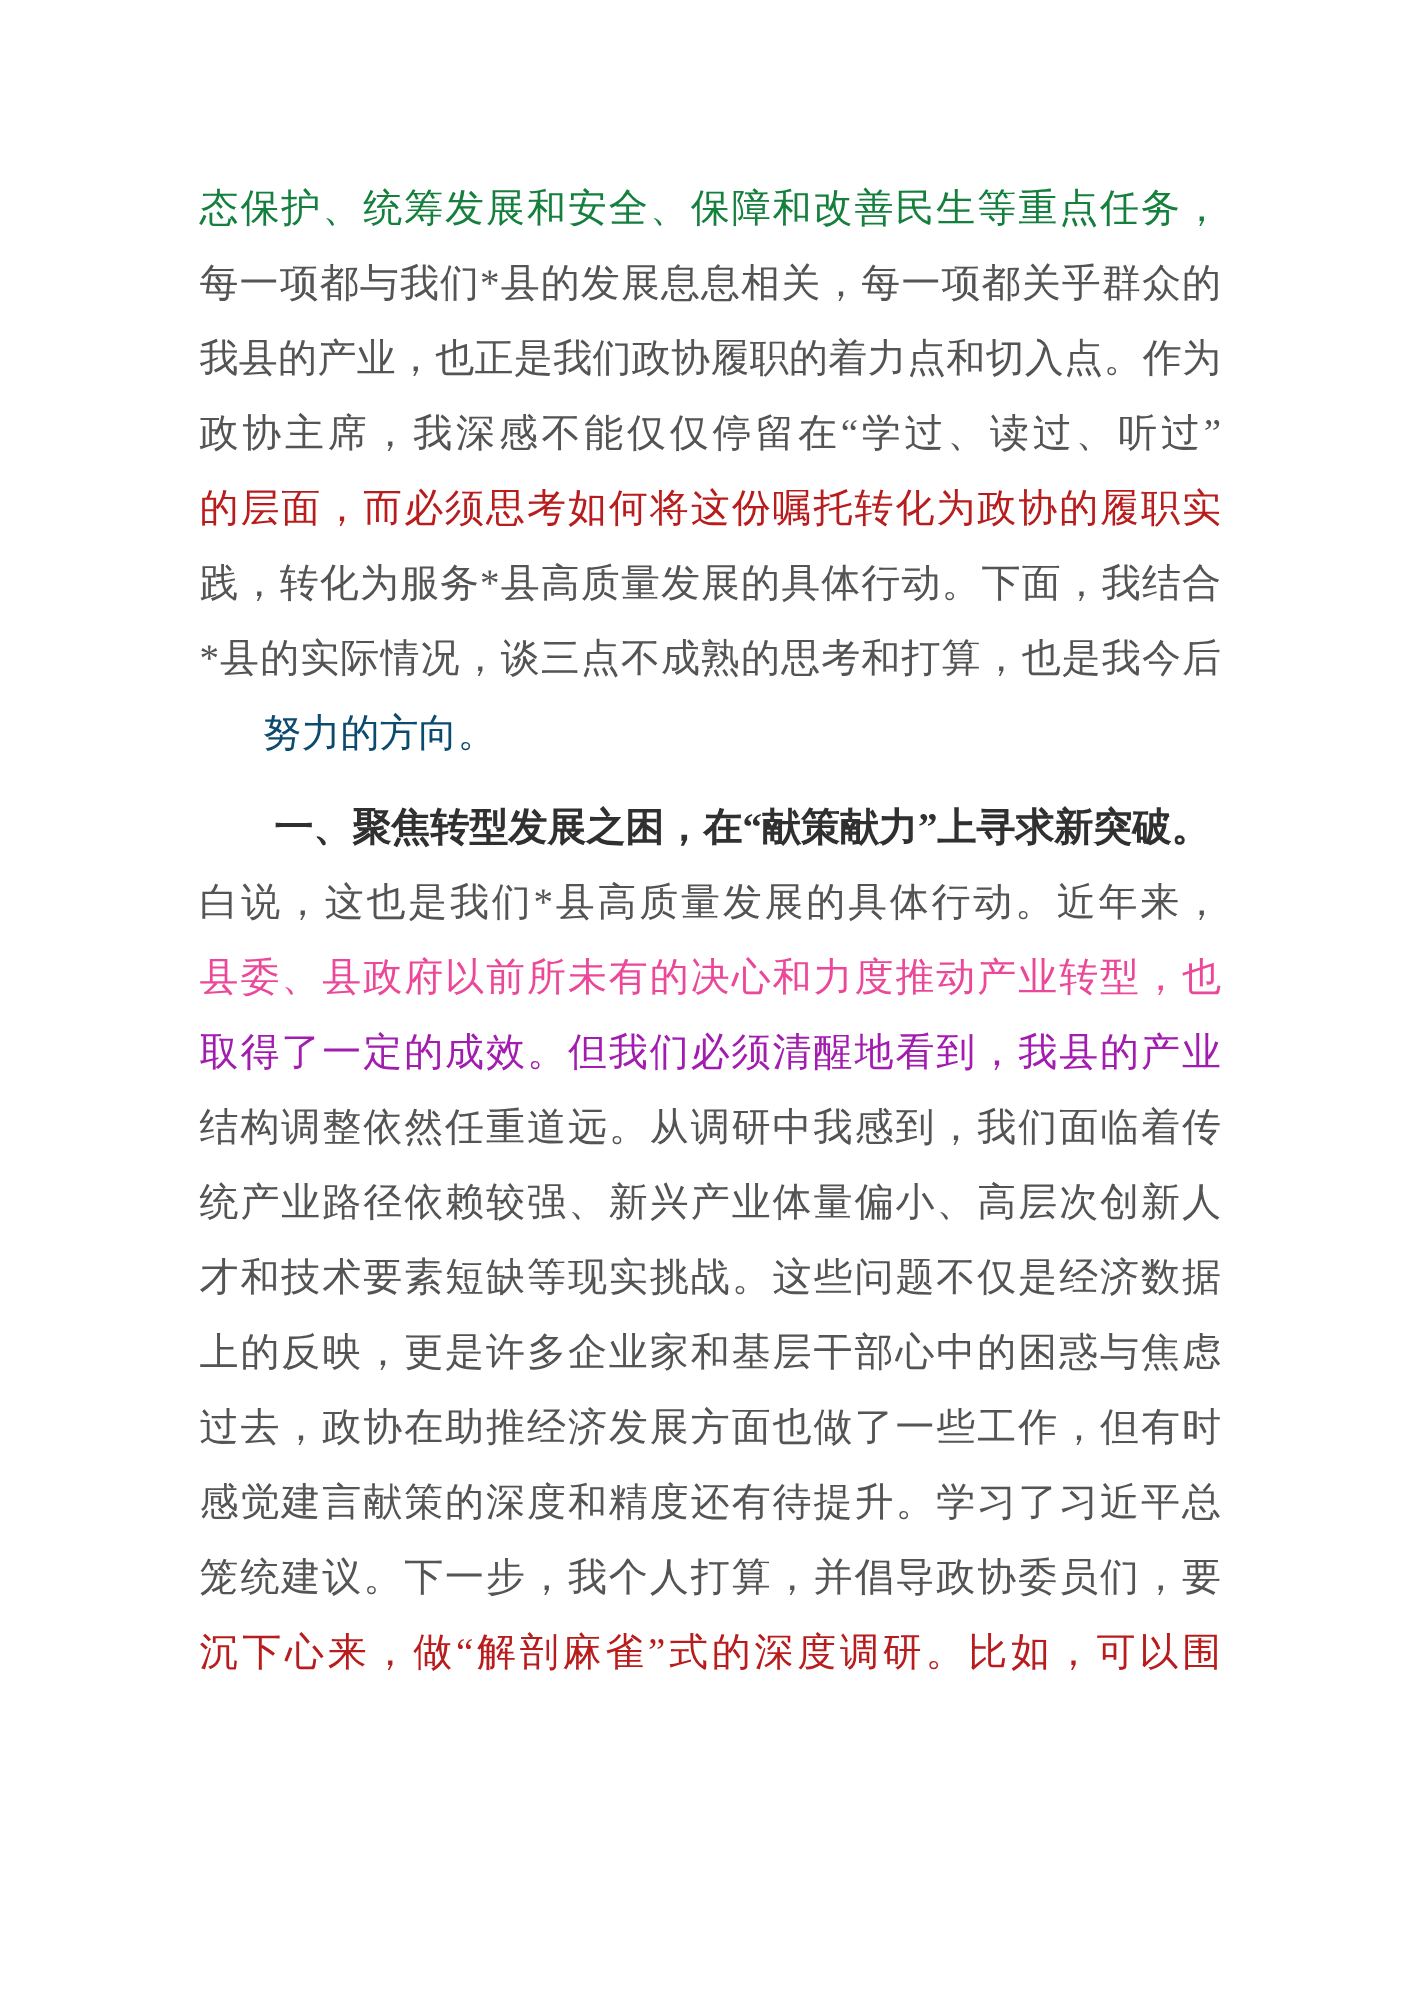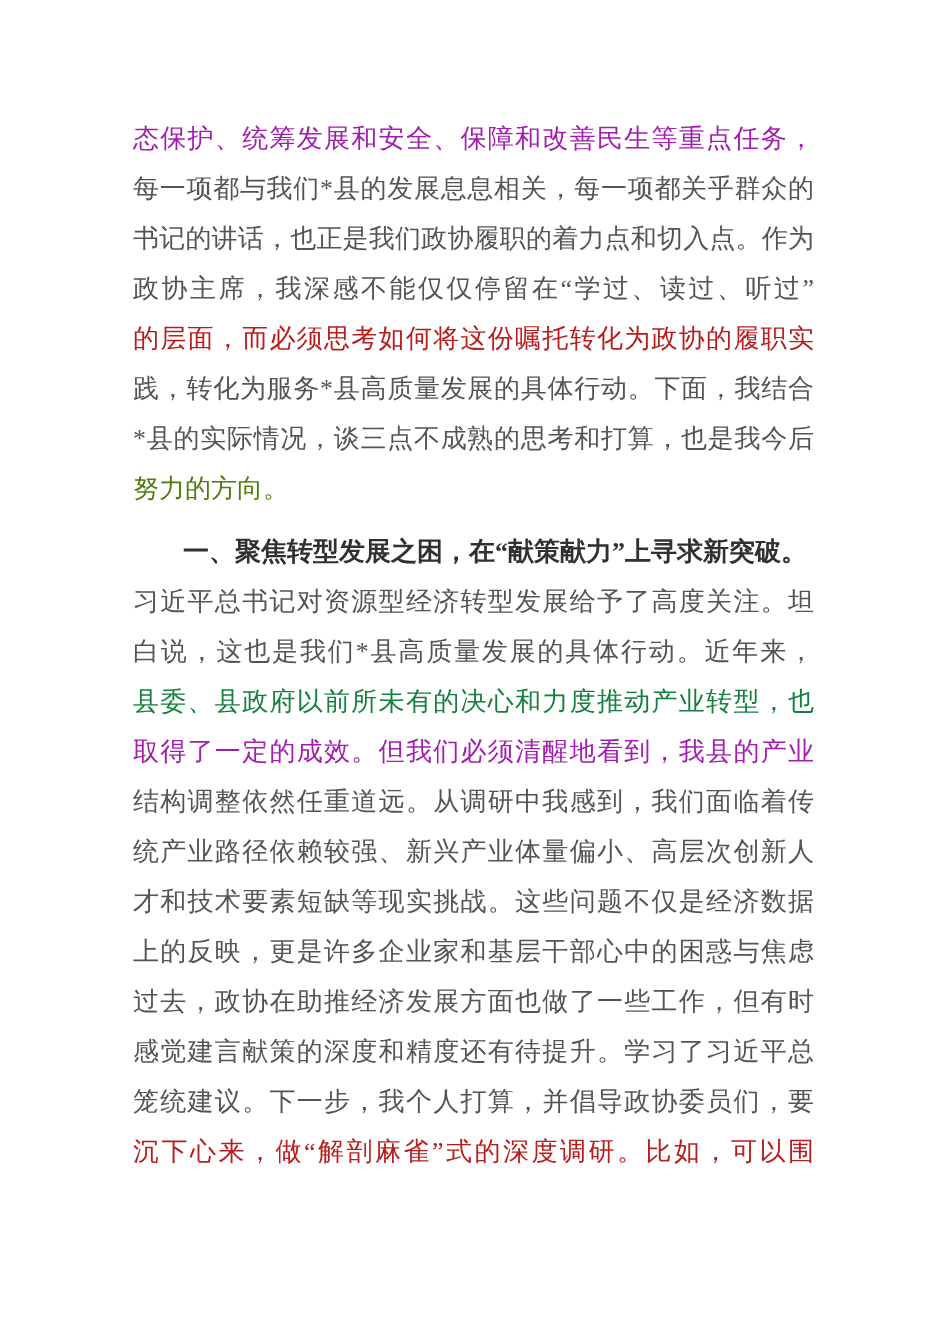--- a/index.html
+++ b/index.html
@@ -42,32 +42,31 @@
     text-align-last: left;
     white-space: nowrap;
     margin-top: 13px;
   }
 </style>
 </head>
 <body>
 
 <div class="page" style="background: rgb(255, 255, 255);">
   <div class="text-block" id="text-block">
-      <div class="line body" style="color: #a21caf;">态保护、统筹发展和安全、保障和改善民生等重点任务，</div>
+      <div class="line body" style="color: #15803d;">态保护、统筹发展和安全、保障和改善民生等重点任务，</div>
       <div class="line body" style="color: rgb(84, 84, 84);">每一项都与我们*县的发展息息相关，每一项都关乎群众的</div>
-      <div class="line body" style="color: rgb(84, 84, 84);">书记的讲话，也正是我们政协履职的着力点和切入点。作为</div>
+      <div class="line body" style="color: rgb(84, 84, 84);">我县的产业，也正是我们政协履职的着力点和切入点。作为</div>
       <div class="line body" style="color: rgb(84, 84, 84);">政协主席，我深感不能仅仅停留在“学过、读过、听过”</div>
       <div class="line body" style="color: #b91c1c;">的层面，而必须思考如何将这份嘱托转化为政协的履职实</div>
       <div class="line body" style="color: rgb(84, 84, 84);">践，转化为服务*县高质量发展的具体行动。下面，我结合</div>
       <div class="line body" style="color: rgb(84, 84, 84);">*县的实际情况，谈三点不成熟的思考和打算，也是我今后</div>
-      <div class="line para-end" style="color: #4d7c0f;">努力的方向。</div>
+      <div class="line para-end" style="color: #0c4a6e; margin-left: 42px;">努力的方向。</div>
       <div class="line heading" style="color: rgb(48, 48, 48);">一、聚焦转型发展之困，在“献策献力”上寻求新突破。</div>
-      <div class="line body" style="color: rgb(84, 84, 84);">习近平总书记对资源型经济转型发展给予了高度关注。坦</div>
       <div class="line body" style="color: rgb(84, 84, 84);">白说，这也是我们*县高质量发展的具体行动。近年来，</div>
-      <div class="line body" style="color: #15803d;">县委、县政府以前所未有的决心和力度推动产业转型，也</div>
+      <div class="line body" style="color: #ec4899;">县委、县政府以前所未有的决心和力度推动产业转型，也</div>
       <div class="line body" style="color: #a21caf;">取得了一定的成效。但我们必须清醒地看到，我县的产业</div>
       <div class="line body" style="color: rgb(84, 84, 84);">结构调整依然任重道远。从调研中我感到，我们面临着传</div>
       <div class="line body" style="color: rgb(84, 84, 84);">统产业路径依赖较强、新兴产业体量偏小、高层次创新人</div>
       <div class="line body" style="color: rgb(84, 84, 84);">才和技术要素短缺等现实挑战。这些问题不仅是经济数据</div>
       <div class="line body" style="color: rgb(84, 84, 84);">上的反映，更是许多企业家和基层干部心中的困惑与焦虑</div>
       <div class="line body" style="color: rgb(84, 84, 84);">过去，政协在助推经济发展方面也做了一些工作，但有时</div>
       <div class="line body" style="color: rgb(84, 84, 84);">感觉建言献策的深度和精度还有待提升。学习了习近平总</div>
       <div class="line body" style="color: rgb(84, 84, 84);">笼统建议。下一步，我个人打算，并倡导政协委员们，要</div>
       <div class="line body" style="color: #b91c1c;">沉下心来，做“解剖麻雀”式的深度调研。比如，可以围</div>
     </div>

